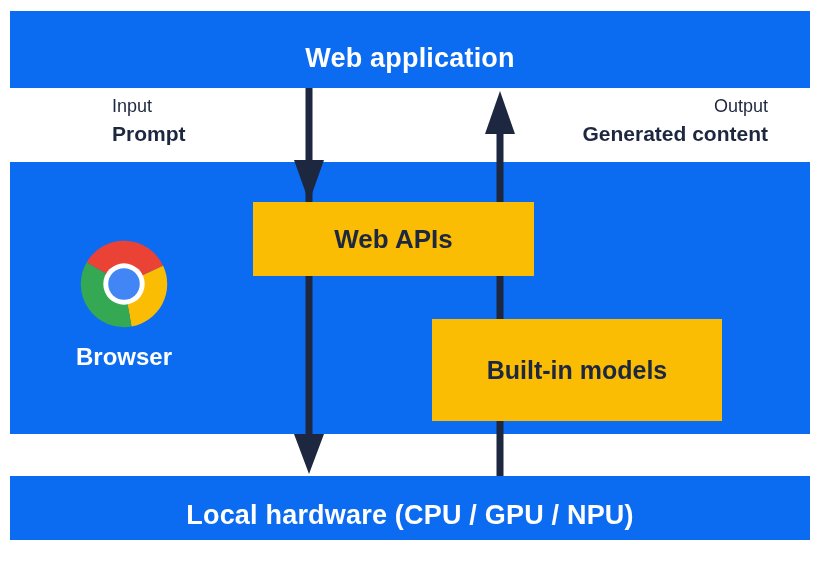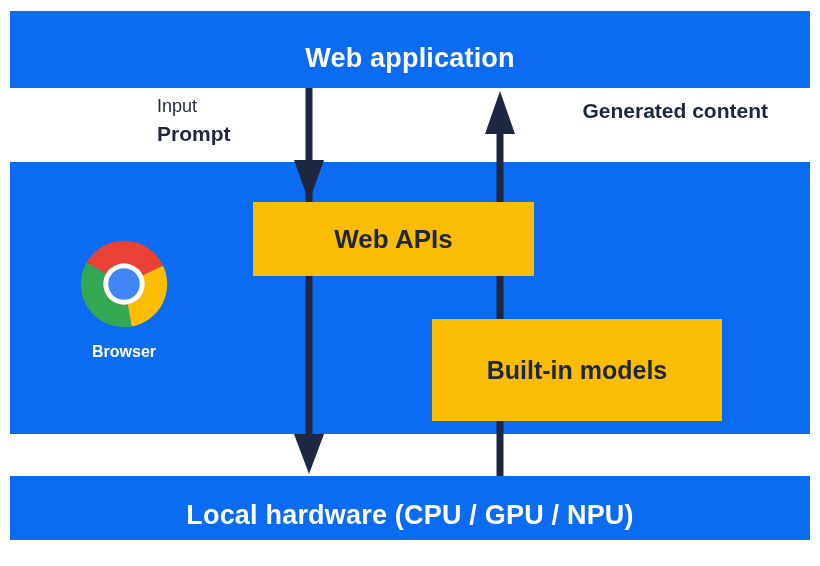--- a/index.html
+++ b/index.html
@@ -38,21 +38,21 @@
   .band-top .band-label    { top: 24px; margin-top: 8px; }
   .band-bottom .band-label { top: 24px; }
 
   
   .io-label {
     position: absolute;
     z-index: 5;
     color: #1d2740;
     line-height: 1.25;
   }
-  .io-input  { left: 112px; top: 95px; text-align: left; margin-left: 45px; }
+  .io-input  { left: 112px; top: 95px; text-align: left; }
   .io-output { right: 52px; top: 95px; text-align: right; }
   .io-title { font-size: 18px; font-weight: 400; }
   .io-value { font-size: 21px; font-weight: 700; margin-top: 3px; }
 
   
   .arrows-svg {
     position: absolute;
     left: 0; top: 0;
     width: 820px; height: 566px;
     z-index: 2;
@@ -91,39 +91,40 @@
     width: 90px; height: 90px;
     z-index: 4;
   }
   .browser-label {
     position: absolute;
     left: 44px; top: 343px;
     width: 160px;
     text-align: center;
     color: #ffffff;
     font-weight: 700;
-    font-size: 16px;
+    font-size: 24px;
     z-index: 4;
   }
 </style>
 </head>
 <body>
 
 <div class="canvas">
 
   <div class="band band-top">
     <div class="band-label">Web application</div>
   </div>
 
   <div class="io-label io-input">
     <div class="io-title">Input</div>
     <div class="io-value">Prompt</div>
   </div>
 
   <div class="io-label io-output">
+    <div class="io-title">Output</div>
     <div class="io-value">Generated content</div>
   </div>
 
   <div class="band band-middle"></div>
 
   <svg class="arrows-svg" viewBox="0 0 820 566">
 
     <g>
       <line x1="309" y1="88" x2="309" y2="445" stroke="#1d2740" stroke-width="7"></line>
       <polygon points="294,160 324,160 309,202" fill="#1d2740"></polygon>

